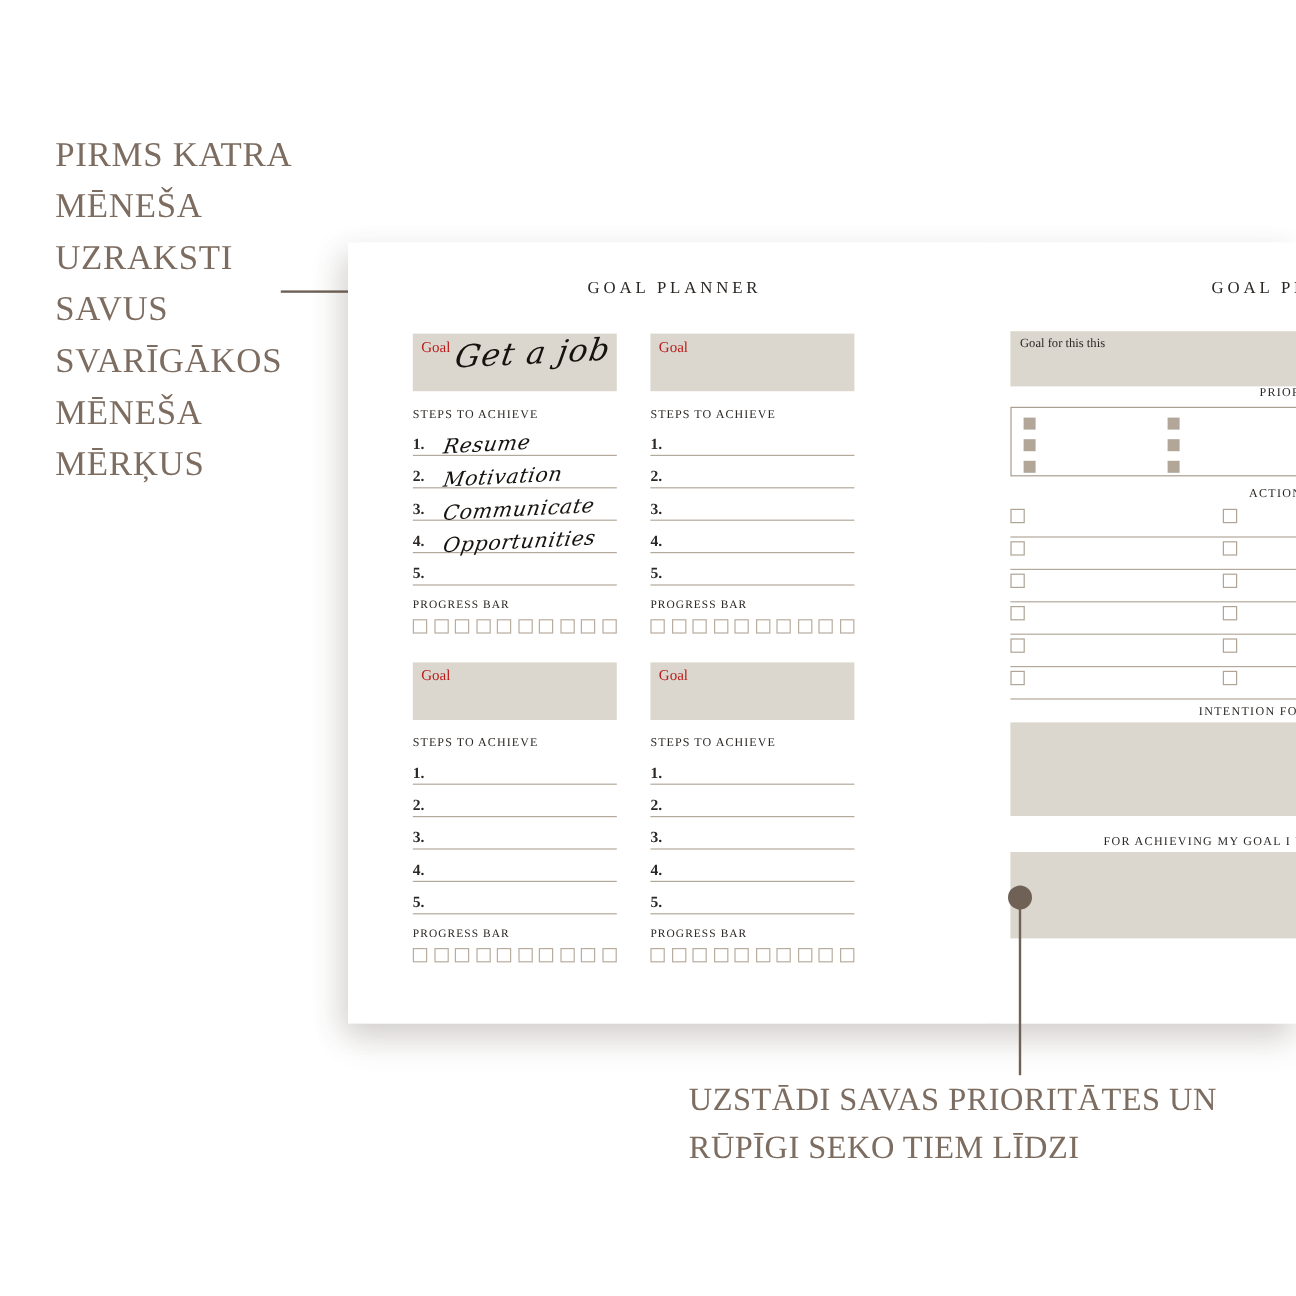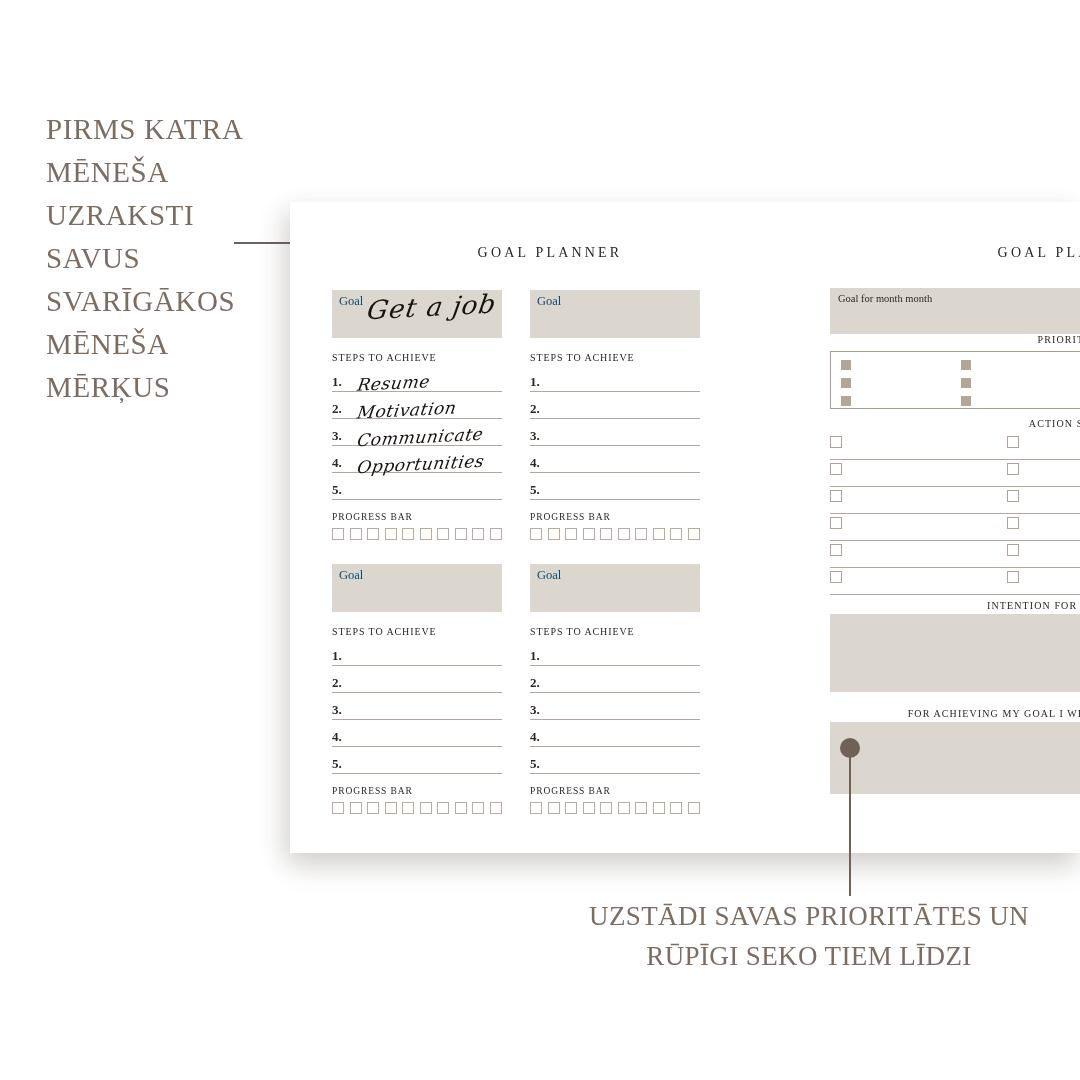--- a/index.html
+++ b/index.html
@@ -74,42 +74,43 @@
   #bottom-caption {
     position: absolute;
     right: 36px;
     top: 896px;
     width: 470px;
     color: #7d6c60;
     font-family: "Liberation Serif", serif;
     font-size: 27px;
     line-height: 40px;
     letter-spacing: 0.4px;
-    text-align: center;
+    text-align: left;
     white-space: pre-line;
   }
 
   
   #planner-card {
     position: absolute;
     left: 290px;
     top: 202px;
     width: 790px;
     height: 651px;
     background: #ffffff;
     box-shadow: 0 14px 26px rgba(90,80,70,0.20), -10px 6px 22px rgba(90,80,70,0.10);
     overflow: hidden;
     z-index: 3;
   }
 
   .page {
     position: absolute;
-    top: 12px;
+    top: 0;
     height: 651px;
     background: #ffffff;
+    margin-left: 12px;
   }
   #left-page  { left: 0px;   width: 520px; }
   #right-page { left: 530px; width: 260px; }
 
   .page-title {
     position: absolute;
     top: 31px;
     font-family: "Liberation Serif", serif;
     font-size: 14px;
     letter-spacing: 3.2px;
@@ -130,21 +131,21 @@
     position: relative;
     height: 48px;
     background: #dcd7ce;
   }
   .goal-box-label {
     position: absolute;
     left: 7px;
     top: 4px;
     font-family: "Liberation Serif", serif;
     font-size: 12.5px;
-    color: #0c4a6e;
+    color: #b91c1c;
   }
   .goal-handwriting {
     position: absolute;
     left: 36px;
     top: 2px;
     font-family: "DejaVu Serif", serif;
     font-style: italic;
     font-size: 26px;
     color: #15120f;
     transform: skewX(-12deg) rotate(-3deg);
@@ -465,21 +466,21 @@
             <div class="progress-cell"></div>
           </div>
         </div>
       </div>
   </div>
 
   <div class="page" id="right-page">
     <div class="page-title">GOAL PLANNER</div>
 
     <div class="month-goal-box">
-      <span class="month-goal-label">Goal for month month</span>
+      <span class="month-goal-label">Goal for this this</span>
 
     </div>
 
     <div class="section-title" id="priorities-title">PRIORITIES</div>
 
     <div class="priorities-box" id="priorities-box">
         <div class="priorities-col c0">
           <div class="priority-dot"></div>
           <div class="priority-dot"></div>
           <div class="priority-dot"></div>

